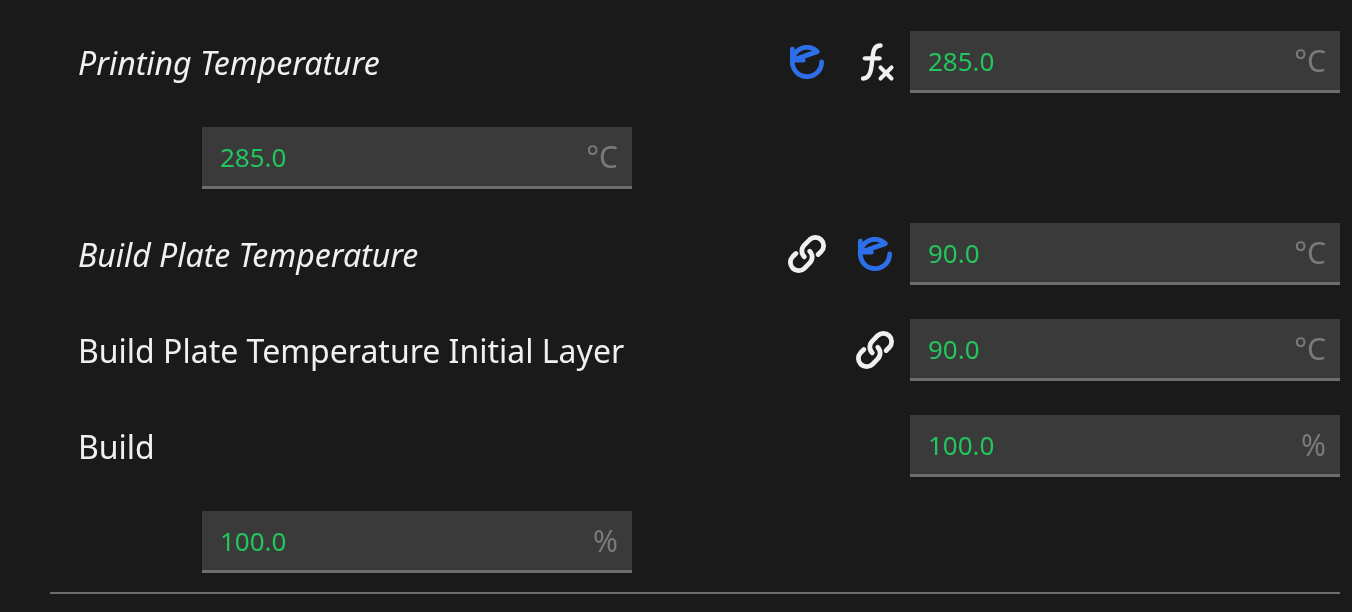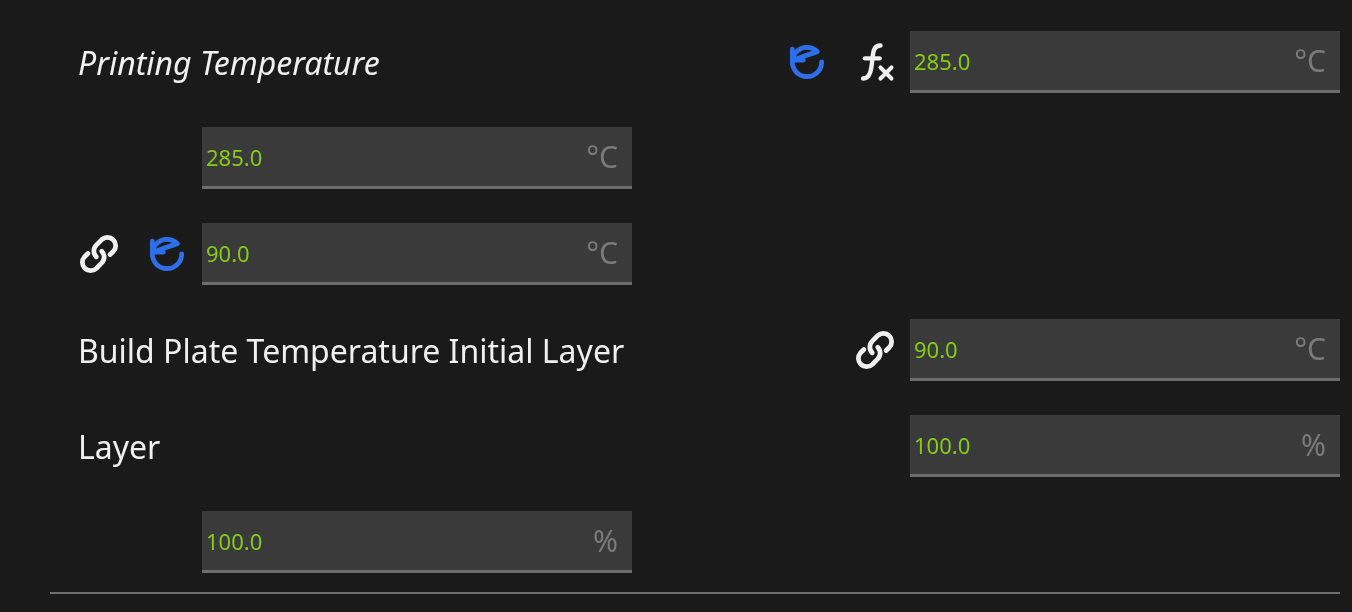--- a/index.html
+++ b/index.html
@@ -57,23 +57,23 @@
     height: 62px;
     margin-right: 12px;
     background: #3a3a3a;
     border-bottom: 3px solid #6d6d6d;
     display: flex;
     align-items: center;
     box-sizing: border-box;
   }
   .field-value {
     flex: 1 1 auto;
-    font-size: 22px;
-    color: #84cc16;
-    padding-left: 4px;
+    font-size: 26px;
+    color: #22c55e;
+    padding-left: 18px;
     background: transparent;
     border: none;
     outline: none;
     font-family: inherit;
     width: 100%;
   }
   .field-unit {
     flex: 0 0 auto;
     font-size: 30px;
     color: #7a7a7a;
@@ -116,20 +116,21 @@
 
   <div class="row">
     <div class="icons"></div>
     <div class="field">
       <input class="field-value" value="285.0" style="">
       <span class="field-unit">°C</span>
     </div>
   </div>
 
   <div class="row">
+    <div class="label italic">Build Plate Temperature</div>
     <div class="icons">
       <span class="icon">
         <svg width="44" height="44" viewBox="0 0 24 24" fill="none">
           <path d="M10.5 13.5 a4.5 4.5 0 0 1 0 -6.36 l3 -3 a4.5 4.5 0 0 1 6.36 6.36 l-1.8 1.8" stroke="#f0f0f0" stroke-width="2.6" stroke-linecap="round" fill="none"></path>
           <path d="M13.5 10.5 a4.5 4.5 0 0 1 0 6.36 l-3 3 a4.5 4.5 0 0 1 -6.36 -6.36 l1.8 -1.8" stroke="#f0f0f0" stroke-width="2.6" stroke-linecap="round" fill="none"></path>
         </svg>
       </span>
       <span class="icon">
         <svg width="44" height="44" viewBox="0 0 24 24" fill="none">
           <path d="M4 5 v6 h6" stroke="#2d6fe8" stroke-width="2.6" stroke-linecap="round" stroke-linejoin="round" fill="none"></path>
@@ -153,21 +154,21 @@
         </svg>
       </span>
     </div>
     <div class="field">
       <input class="field-value" value="90.0" style="">
       <span class="field-unit">°C</span>
     </div>
   </div>
 
   <div class="row">
-    <div class="label">Layer</div>
+    <div class="label">Build</div>
     <div class="icons"></div>
     <div class="field">
       <input class="field-value" value="100.0" style="">
       <span class="field-unit">%</span>
     </div>
   </div>
 
   <div class="row">
     <div class="icons"></div>
     <div class="field">

